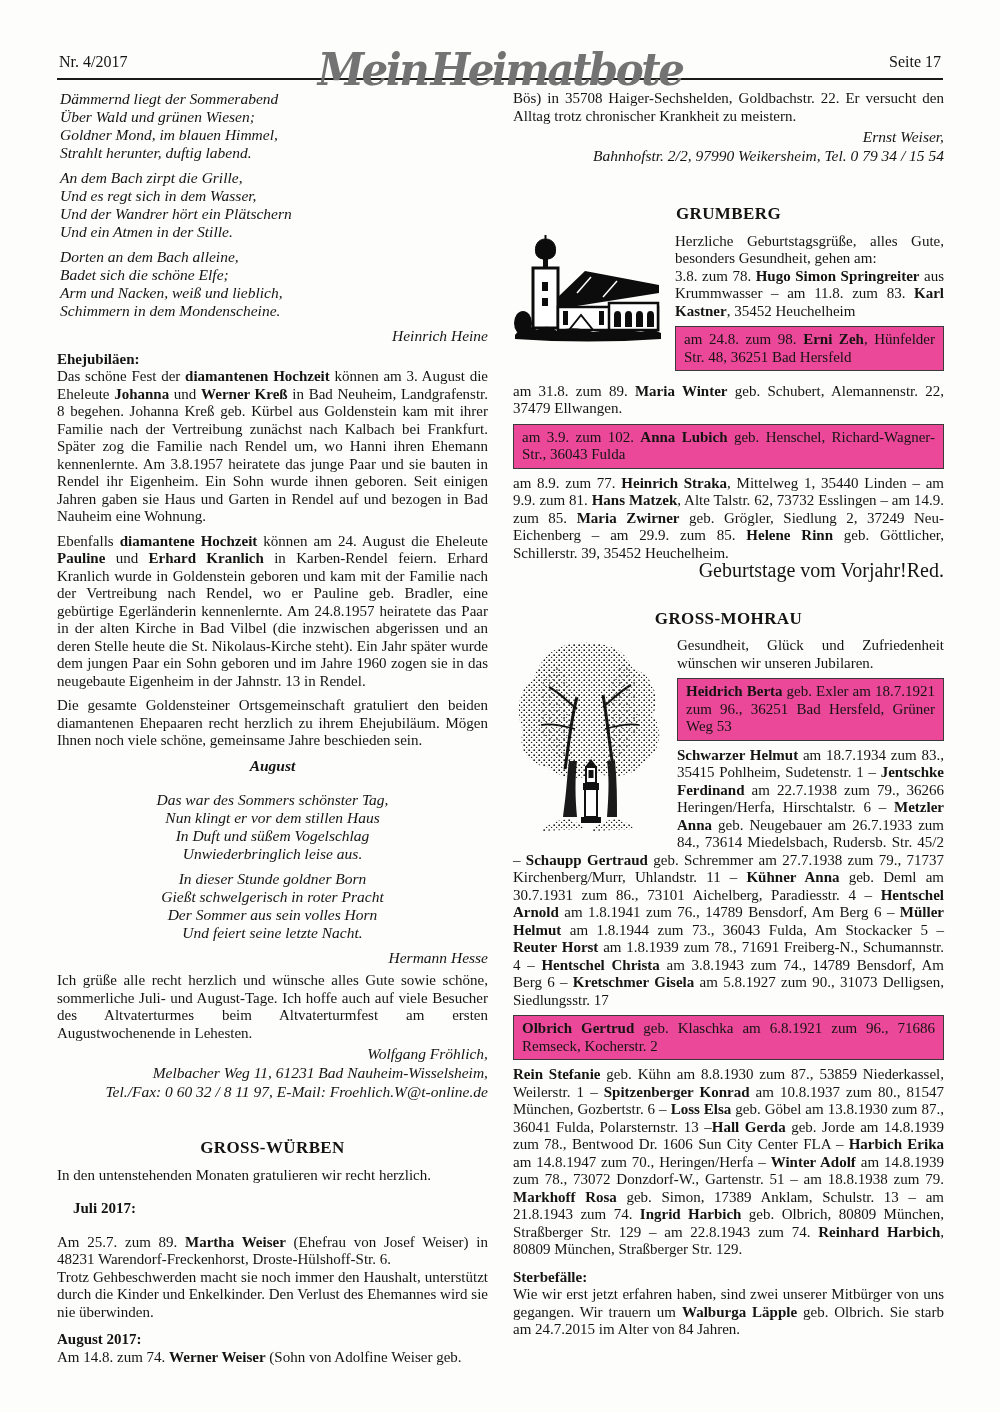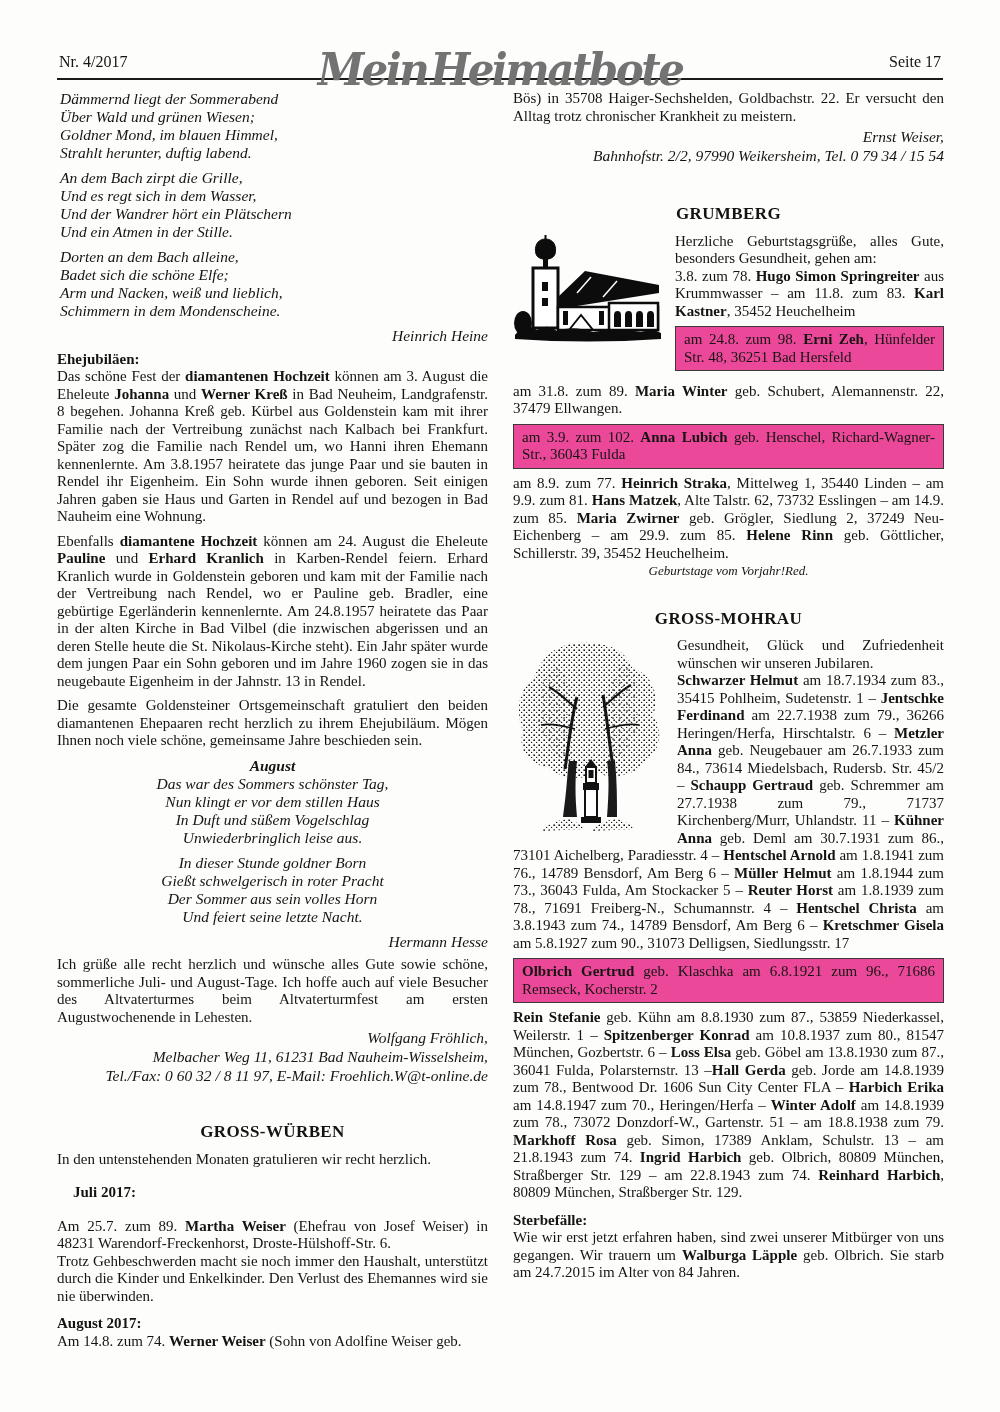--- a/index.html
+++ b/index.html
@@ -22,39 +22,39 @@
   .cols{position:absolute;top:90px;left:57px;right:57px;display:flex;gap:25px;}
   .col{width:431px;min-width:431px;}
   .para{margin:0 0 7px;text-align:justify;}
   .tight{margin:0;}
   b{font-weight:bold;}
   
   .poem{font-style:italic;font-size:15.5px;line-height:18px;padding-left:3px;}
   .stanza{margin-bottom:7px;}
   .poem-author{text-align:right;font-style:italic;font-size:15.5px;margin:1px 0 6px;}
   .cpoem{text-align:center;font-style:italic;font-size:15.5px;line-height:18px;margin-top:3px;}
-  .cpoem .ptitle{font-weight:bold;margin-bottom:0;}
+  .cpoem .ptitle{font-weight:bold;margin-bottom:16px;}
   
   .runhead{font-weight:bold;margin:3px 0 0;}
   .section-title{text-align:center;font-weight:bold;font-size:17px;letter-spacing:.4px;margin:4px 0 10px;}
   .mt-gw{margin-top:38px;}
   .mt-gr{margin-top:40px;}
   .mt-gm{margin-top:30px;}
   .sig{text-align:right;font-style:italic;font-size:15.5px;line-height:19px;margin:2px 0 0;}
   
   .graybox{
     background:#ec4899;border:1.5px solid #3c3a38;
     padding:4px 8px;margin:6px 0;text-align:justify;overflow:hidden;
   }
   
   .float-art{float:left;margin:2px 12px 0 0;}
   .art-church{width:150px;height:148px;}
   .art-trees{width:152px;height:196px;}
   .clear{clear:left;}
-  .footrow{display:flex;justify-content:center;font-style:italic;font-size:13px;}
+  .footrow{display:flex;justify-content:flex-end;font-size:20px;}
 </style>
 </head>
 <body>
 
 <div class="page">
 
   <div class="hdr">
     <span class="issue">Nr. 4/2017</span>
     <span class="masthead">Mein Heimatbote</span>
     <span class="pageno">Seite 17</span>
@@ -217,20 +217,21 @@
               <rect x="72" y="150" width="12" height="28" stroke-width="2"></rect>
               <rect x="70" y="144" width="16" height="7" fill="#111" stroke="none"></rect>
               <rect x="73" y="128" width="10" height="16" stroke-width="2"></rect>
               <rect x="75.5" y="131" width="5" height="8" fill="#111" stroke="none"></rect>
               <path d="M72 128 L78 120 L84 128 Z" fill="#111" stroke="none"></path>
               <rect x="68" y="178" width="20" height="6" fill="#111" stroke="none"></rect>
             </g>
           </svg>
         </span>
         <p class="para tight">Gesundheit, Glück und Zufriedenheit wünschen wir unseren Jubilaren.</p>
+        <div class="graybox"><b>Heidrich Berta</b><span> geb. Exler am 18.7.1921 zum 96., 36251 Bad Hersfeld, Grüner Weg 53</span></div>
         <p class="para tight"><b>Schwarzer Helmut</b><span> am 18.7.1934 zum 83., 35415 Pohlheim, Sudetenstr. 1 – </span><b>Jentschke Ferdinand</b><span> am 22.7.1938 zum 79., 36266 Heringen/Herfa, Hirschtalstr. 6 – </span><b>Metzler Anna</b><span> geb. Neugebauer am 26.7.1933 zum 84., 73614 Miedelsbach, Rudersb. Str. 45/2 – </span><b>Schaupp Gertraud</b><span> geb. Schremmer am 27.7.1938 zum 79., 71737 Kirchenberg/Murr, Uhlandstr. 11 – </span><b>Kühner Anna</b><span> geb. Deml am 30.7.1931 zum 86., 73101 Aichelberg, Paradiesstr. 4 – </span><b>Hentschel Arnold</b><span> am 1.8.1941 zum 76., 14789 Bensdorf, Am Berg 6 – </span><b>Müller Helmut</b><span> am 1.8.1944 zum 73., 36043 Fulda, Am Stockacker 5 – </span><b>Reuter Horst</b><span> am 1.8.1939 zum 78., 71691 Freiberg-N., Schumannstr. 4 – </span><b>Hentschel Christa</b><span> am 3.8.1943 zum 74., 14789 Bensdorf, Am Berg 6 – </span><b>Kretschmer Gisela</b><span> am 5.8.1927 zum 90., 31073 Delligsen, Siedlungsstr. 17</span></p>
         <div class="graybox clear"><b>Olbrich Gertrud</b><span> geb. Klaschka am 6.8.1921 zum 96., 71686 Remseck, Kocherstr. 2</span></div>
         <p class="para tight"><b>Rein Stefanie</b><span> geb. Kühn am 8.8.1930 zum 87., 53859 Niederkassel, Weilerstr. 1 – </span><b>Spitzenberger Konrad</b><span> am 10.8.1937 zum 80., 81547 München, Gozbertstr. 6 – </span><b>Loss Elsa</b><span> geb. Göbel am 13.8.1930 zum 87., 36041 Fulda, Polarsternstr. 13 –</span><b>Hall Gerda</b><span> geb. Jorde am 14.8.1939 zum 78., Bentwood Dr. 1606 Sun City Center FLA – </span><b>Harbich Erika</b><span> am 14.8.1947 zum 70., Heringen/Herfa – </span><b>Winter Adolf</b><span> am 14.8.1939 zum 78., 73072 Donzdorf-W., Gartenstr. 51 – am 18.8.1938 zum 79. </span><b>Markhoff Rosa</b><span> geb. Simon, 17389 Anklam, Schulstr. 13 – am 21.8.1943 zum 74. </span><b>Ingrid Harbich</b><span> geb. Olbrich, 80809 München, Straßberger Str. 129 – am 22.8.1943 zum 74. </span><b>Reinhard Harbich</b><span>, 80809 München, Straßberger Str. 129.</span></p>
       </div>
 
       <div class="runhead" style="margin-top:10px">Sterbefälle:</div>
       <p class="para tight"><span>Wie wir erst jetzt erfahren haben, sind zwei unserer Mitbürger von uns gegangen. Wir trauern um </span><b>Walburga Läpple</b><span> geb. Olbrich. Sie starb am 24.7.2015 im Alter von 84 Jahren.</span></p>
 
     </section>
   </div>

